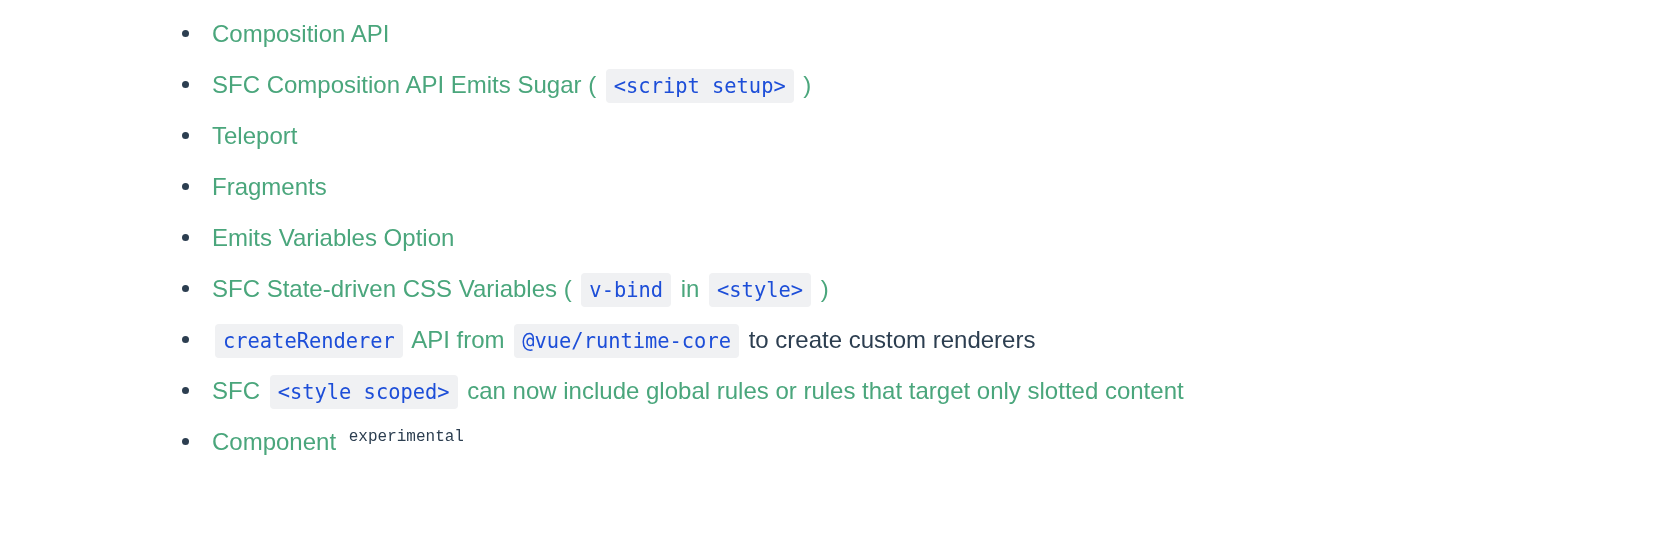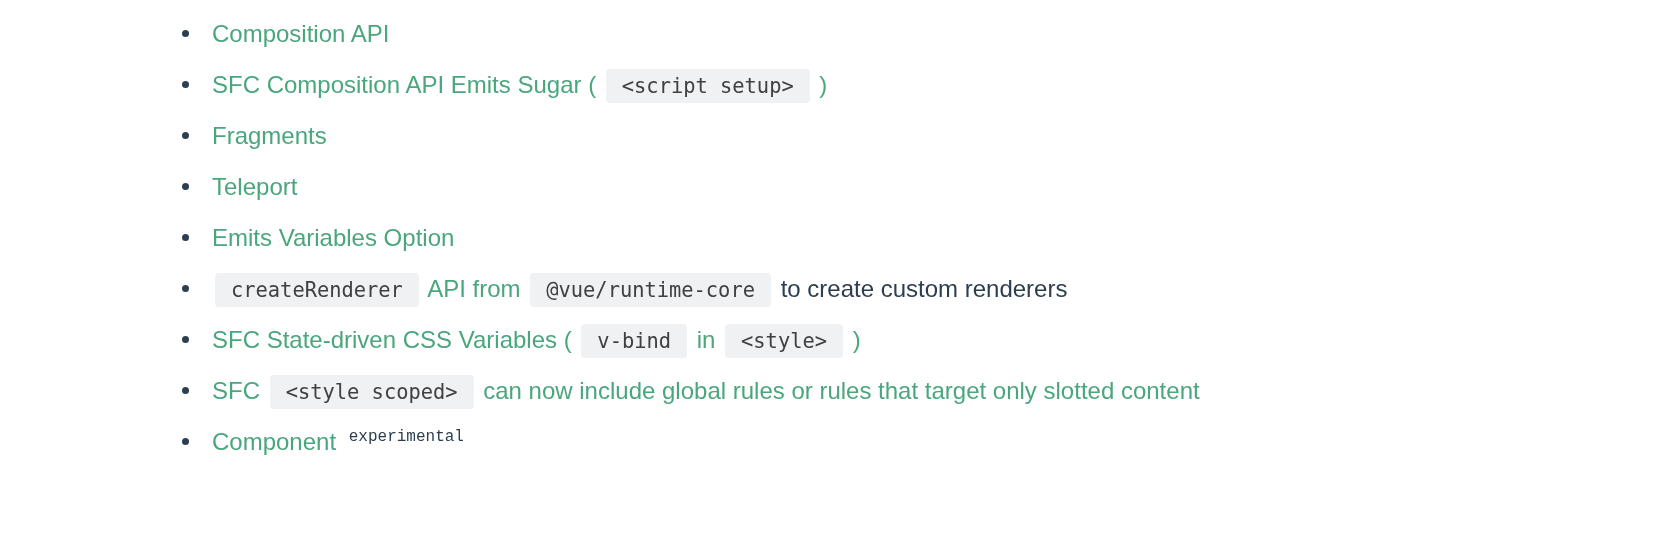--- a/index.html
+++ b/index.html
@@ -73,23 +73,23 @@
     cursor: pointer;
   }
 
   .plain {
     color: #2c3e50;
   }
 
   code.chip {
     font-family: "DejaVu Sans Mono", "Liberation Mono", monospace;
     background: #f0f1f3;
-    color: #404040;
+    color: #1d4ed8;
     font-size: 20.4px;
-    padding: 5px 16px;
+    padding: 5px 8px;
     border-radius: 4px;
     margin: 0 3px;
     white-space: pre;
     line-height: 1;
   }
 
   sup.badge {
     font-size: 16px;
     color: #2c3e50;
     vertical-align: super;
@@ -98,21 +98,21 @@
     font-family: Liberation Mono, monospace;
   }
 </style>
 </head>
 <body>
 
 <div class="page">
   <ul class="feature-list" id="feature-list">
       <li class="feature-item"><span class="bullet-marker"></span><a class="link" href="#">Composition API</a></li>
       <li class="feature-item"><span class="bullet-marker"></span><a class="link" href="#">SFC Composition API Emits Sugar (</a> <code class="chip">&lt;script setup&gt;</code> <a class="link" href="#">)</a></li>
+      <li class="feature-item"><span class="bullet-marker"></span><a class="link" href="#">Teleport</a></li>
       <li class="feature-item"><span class="bullet-marker"></span><a class="link" href="#">Fragments</a></li>
-      <li class="feature-item"><span class="bullet-marker"></span><a class="link" href="#">Teleport</a></li>
       <li class="feature-item"><span class="bullet-marker"></span><a class="link" href="#">Emits Variables Option</a></li>
+      <li class="feature-item"><span class="bullet-marker"></span><a class="link" href="#">SFC State-driven CSS Variables (</a> <code class="chip">v-bind</code> <a class="link" href="#">in</a> <code class="chip">&lt;style&gt;</code> <a class="link" href="#">)</a></li>
       <li class="feature-item"><span class="bullet-marker"></span><code class="chip">createRenderer</code> <a class="link" href="#">API from</a> <code class="chip">@vue/runtime-core</code> <span class="plain">to create custom renderers</span></li>
-      <li class="feature-item"><span class="bullet-marker"></span><a class="link" href="#">SFC State-driven CSS Variables (</a> <code class="chip">v-bind</code> <a class="link" href="#">in</a> <code class="chip">&lt;style&gt;</code> <a class="link" href="#">)</a></li>
       <li class="feature-item"><span class="bullet-marker"></span><a class="link" href="#">SFC</a> <code class="chip">&lt;style scoped&gt;</code> <a class="link" href="#">can now include global rules or rules that target only slotted content</a></li>
       <li class="feature-item"><span class="bullet-marker"></span><a class="link" href="#">Component</a> <sup class="badge">experimental</sup></li>
     </ul>
 </div>
 
 </body></html>

